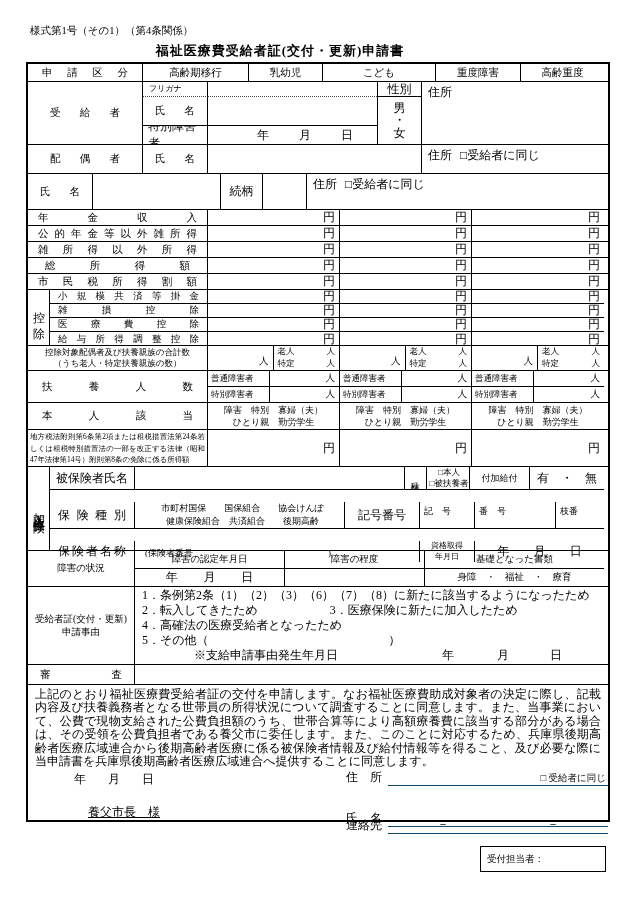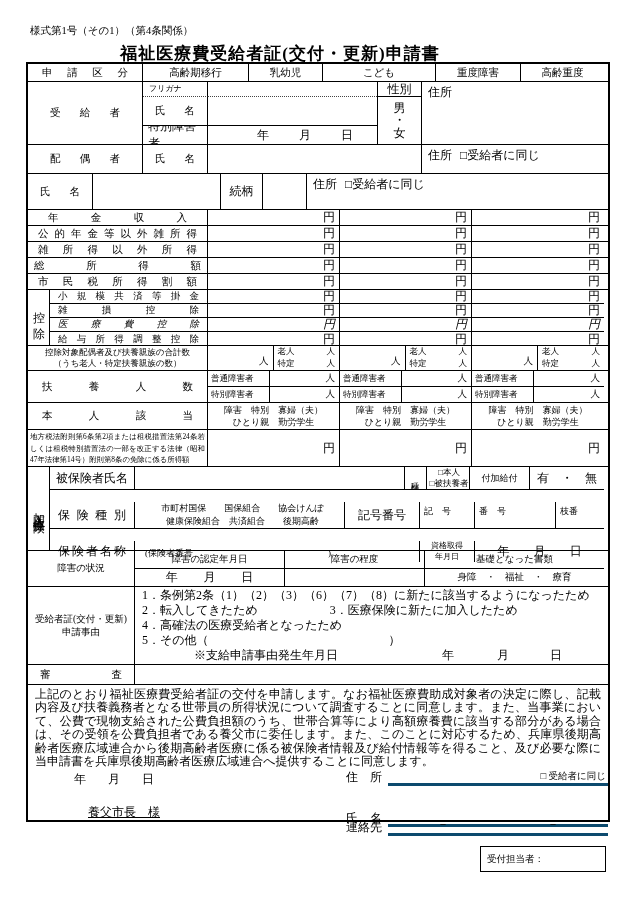--- a/index.html
+++ b/index.html
@@ -16,36 +16,36 @@
   .bb{border-bottom:1px solid #000;}
   .bbd{border-bottom:1px dotted #444;}
   .ctr{justify-content:center;text-align:center;}
   .top{align-items:flex-start;}
   .bot{align-items:flex-end;}
   .jl{display:flex;align-items:center;width:100%;}
   .jl>span{display:block;width:100%;text-align:justify;text-align-last:justify;}
   .yen{justify-content:flex-end;padding-right:4px;}
   .per{justify-content:flex-end;padding-right:4px;}
   .vert{writing-mode:vertical-rl;text-orientation:upright;margin:auto;}
-  .uline{border-bottom:3px solid #0c4a6e;}
+  .uline{border-bottom:1px solid #0c4a6e;}
   .f7{font-size:7.4px;line-height:11.5px;}
   .f8{font-size:8px;line-height:10.5px;}
   .f85{font-size:8.5px;}
   .f9{font-size:9px;}
   .f95{font-size:9.5px;}
   .f10{font-size:12px;}
   .f105{font-size:10.5px;}
   .lines{line-height:12.5px;text-align:center;width:100%;}
   svg{display:block;}
 </style>
 </head>
 <body>
 
 <div class="abs f105" style="left:30px;top:24px;">様式第1号（その1）（第4条関係）</div>
-<div class="abs" style="left:0;top:42px;width:560px;text-align:center;font-size:17px;font-weight:bold;letter-spacing:1px;">福祉医療費受給者証(交付・更新)申請書</div>
+<div class="abs" style="left:0;top:42px;width:560px;text-align:center;font-size:13px;font-weight:bold;letter-spacing:1px;">福祉医療費受給者証(交付・更新)申請書</div>
 
 <div id="form">
 
   <div class="row" style="height:18px;">
     <div class="c jl f105" style="width:115px;padding:0 14px;">
         <span>申請区分</span>
       </div>
     <div class="c ctr f105" style="width:106px;">高齢期移行</div>
     <div class="c ctr f105" style="width:74px;">乳幼児</div>
     <div class="c ctr f105" style="width:113px;">こども</div>
@@ -112,21 +112,21 @@
     <div class="c ctr f10" style="width:42px;">続柄</div>
     <div class="c" style="width:44px;"></div>
     <div class="c nb top f10" style="width:182px;padding:2px 6px;gap:8px;">
       <span>住所</span>
       <span>□受給者に同じ</span>
     </div>
   </div>
 
 
   <div class="row" style="height:16px;">
-    <div class="c jl f105" style="width:180px;padding:0 20px;">
+    <div class="c jl f105" style="width:180px;padding:0 10px;">
         <span>年金収入</span>
       </div>
     <div class="c yen f10" style="width:132px;">円</div>
     <div class="c yen f10" style="width:132px;">円</div>
     <div class="c yen f10 nb" style="width:132px;">円</div>
   </div>
   <div class="row" style="height:16px;">
     <div class="c jl f105" style="width:180px;padding:0 10px;">
         <span>公的年金等以外雑所得</span>
       </div>
@@ -136,21 +136,21 @@
   </div>
   <div class="row" style="height:16px;">
     <div class="c jl f105" style="width:180px;padding:0 10px;">
         <span>雑所得以外所得</span>
       </div>
     <div class="c yen f10" style="width:132px;">円</div>
     <div class="c yen f10" style="width:132px;">円</div>
     <div class="c yen f10 nb" style="width:132px;">円</div>
   </div>
   <div class="row" style="height:16px;">
-    <div class="c jl f105" style="width:180px;padding:0 6px;">
+    <div class="c jl f105" style="width:180px;padding:0 17px;">
         <span>総所得額</span>
       </div>
     <div class="c yen f10" style="width:132px;">円</div>
     <div class="c yen f10" style="width:132px;">円</div>
     <div class="c yen f10 nb" style="width:132px;">円</div>
   </div>
   <div class="row" style="height:16px;">
     <div class="c jl f105" style="width:180px;padding:0 10px;">
         <span>市民税所得割額</span>
       </div>
@@ -173,21 +173,21 @@
         <div class="c yen f10 nb" style="width:132px;">円</div>
       </div>
       <div class="irow bb" style="height:14px;">
         <div class="c jl f95" style="width:158px;padding:0 8px;">
             <span>雑損控除</span>
           </div>
         <div class="c yen f10" style="width:132px;">円</div>
         <div class="c yen f10" style="width:132px;">円</div>
         <div class="c yen f10 nb" style="width:132px;">円</div>
       </div>
-      <div class="irow bb" style="height:14px;font-style:italic;">
+      <div class="irow bb" style="height:14px;">
         <div class="c jl f95" style="width:158px;padding:0 8px;">
             <span>医療費控除</span>
           </div>
         <div class="c yen f10" style="width:132px;">円</div>
         <div class="c yen f10" style="width:132px;">円</div>
         <div class="c yen f10 nb" style="width:132px;">円</div>
       </div>
       <div class="irow" style="height:14px;">
         <div class="c jl f95" style="width:158px;padding:0 8px;">
             <span>給与所得調整控除</span>

